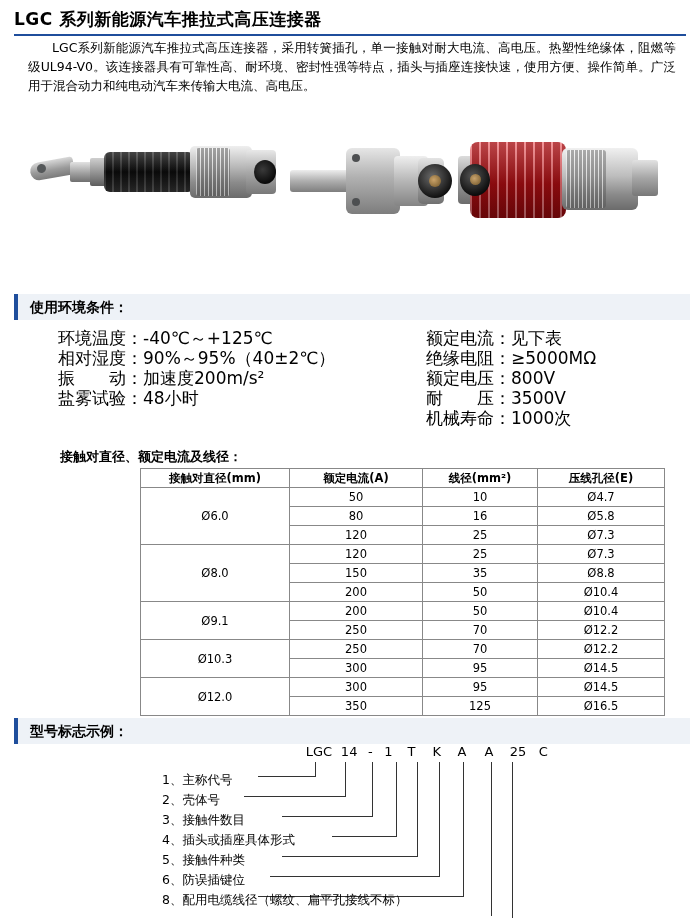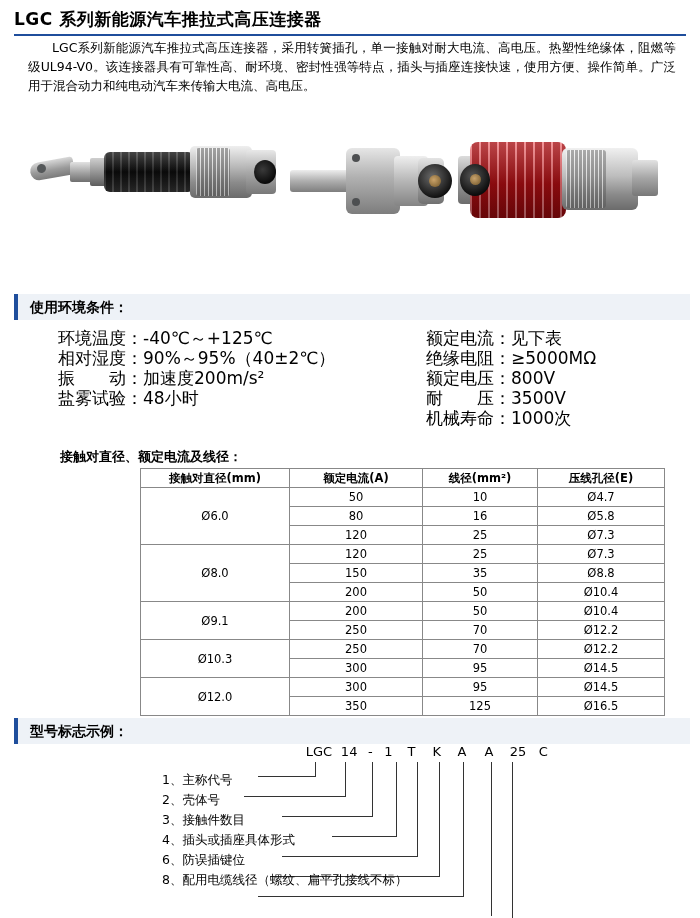--- a/index.html
+++ b/index.html
@@ -332,19 +332,20 @@
     <div class="leader" style="left:320px;top:118px;width:65px;"></div>
     <div class="leader" style="left:270px;top:138px;width:136px;"></div>
     <div class="leader" style="left:258px;top:158px;width:170px;"></div>
     <div class="leader" style="left:246px;top:178px;width:206px;"></div>
 
     <div class="legend">
       <div>1、主称代号</div>
       <div>2、壳体号</div>
       <div>3、接触件数目</div>
       <div>4、插头或插座具体形式</div>
+      <div>5、接触件种类</div>
       <div>6、防误插键位</div>
       <div>8、配用电缆线径（螺纹、扁平孔接线不标）</div>
 
     </div>
   </div>
 
 </div>
 
 </body></html>

